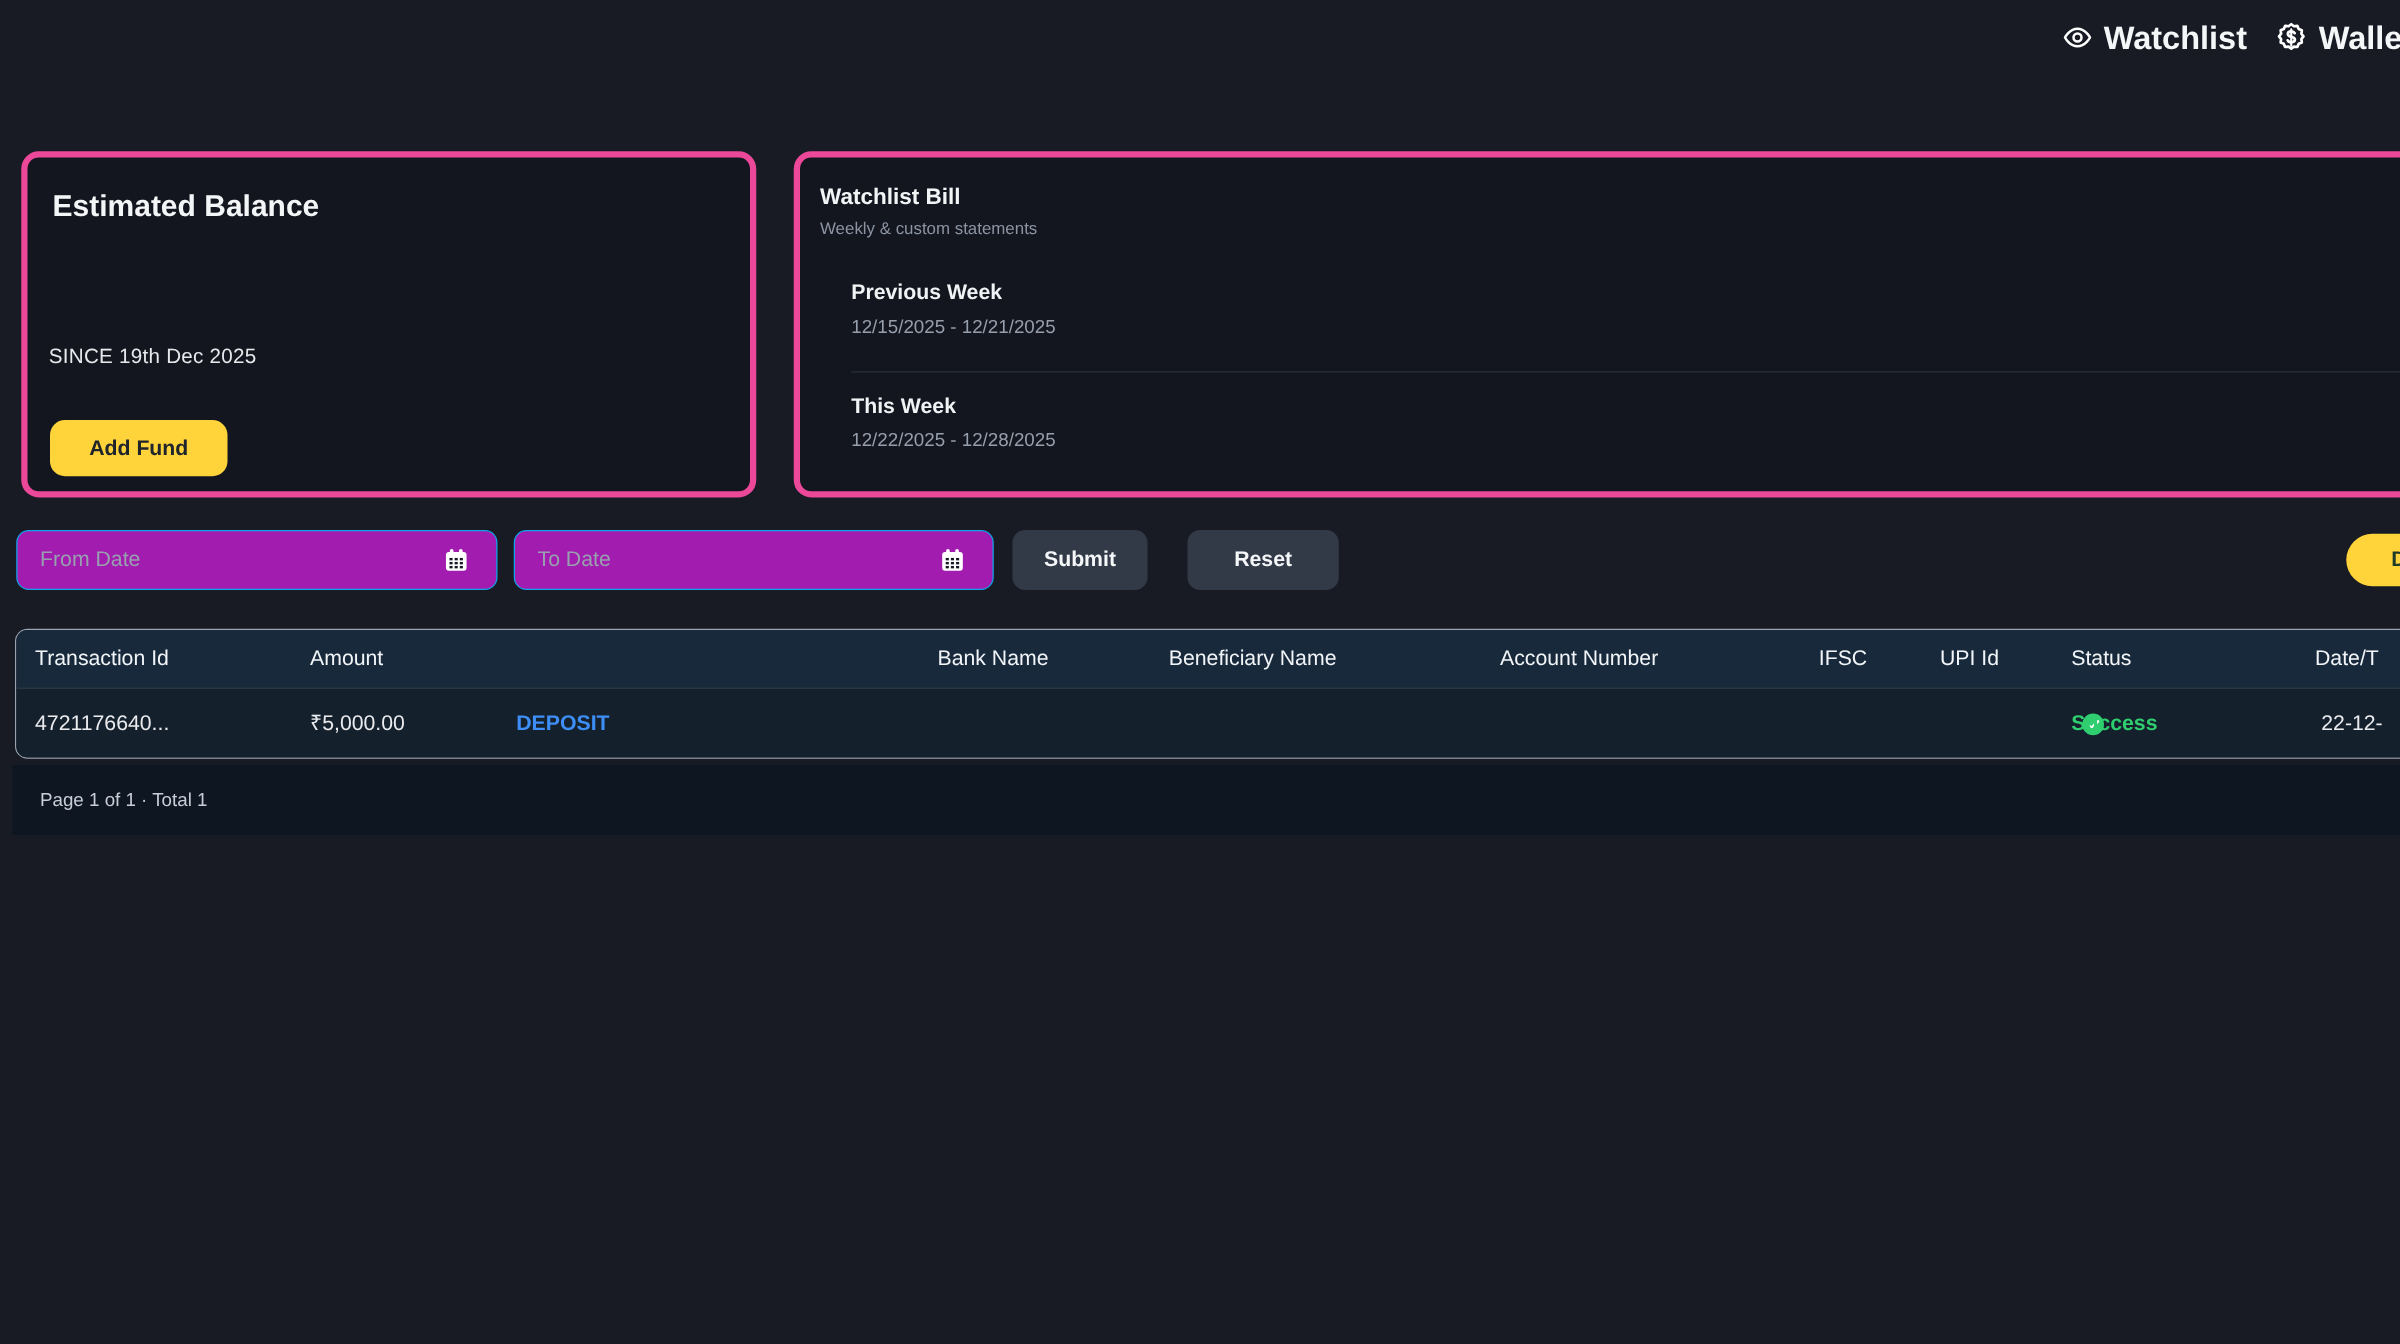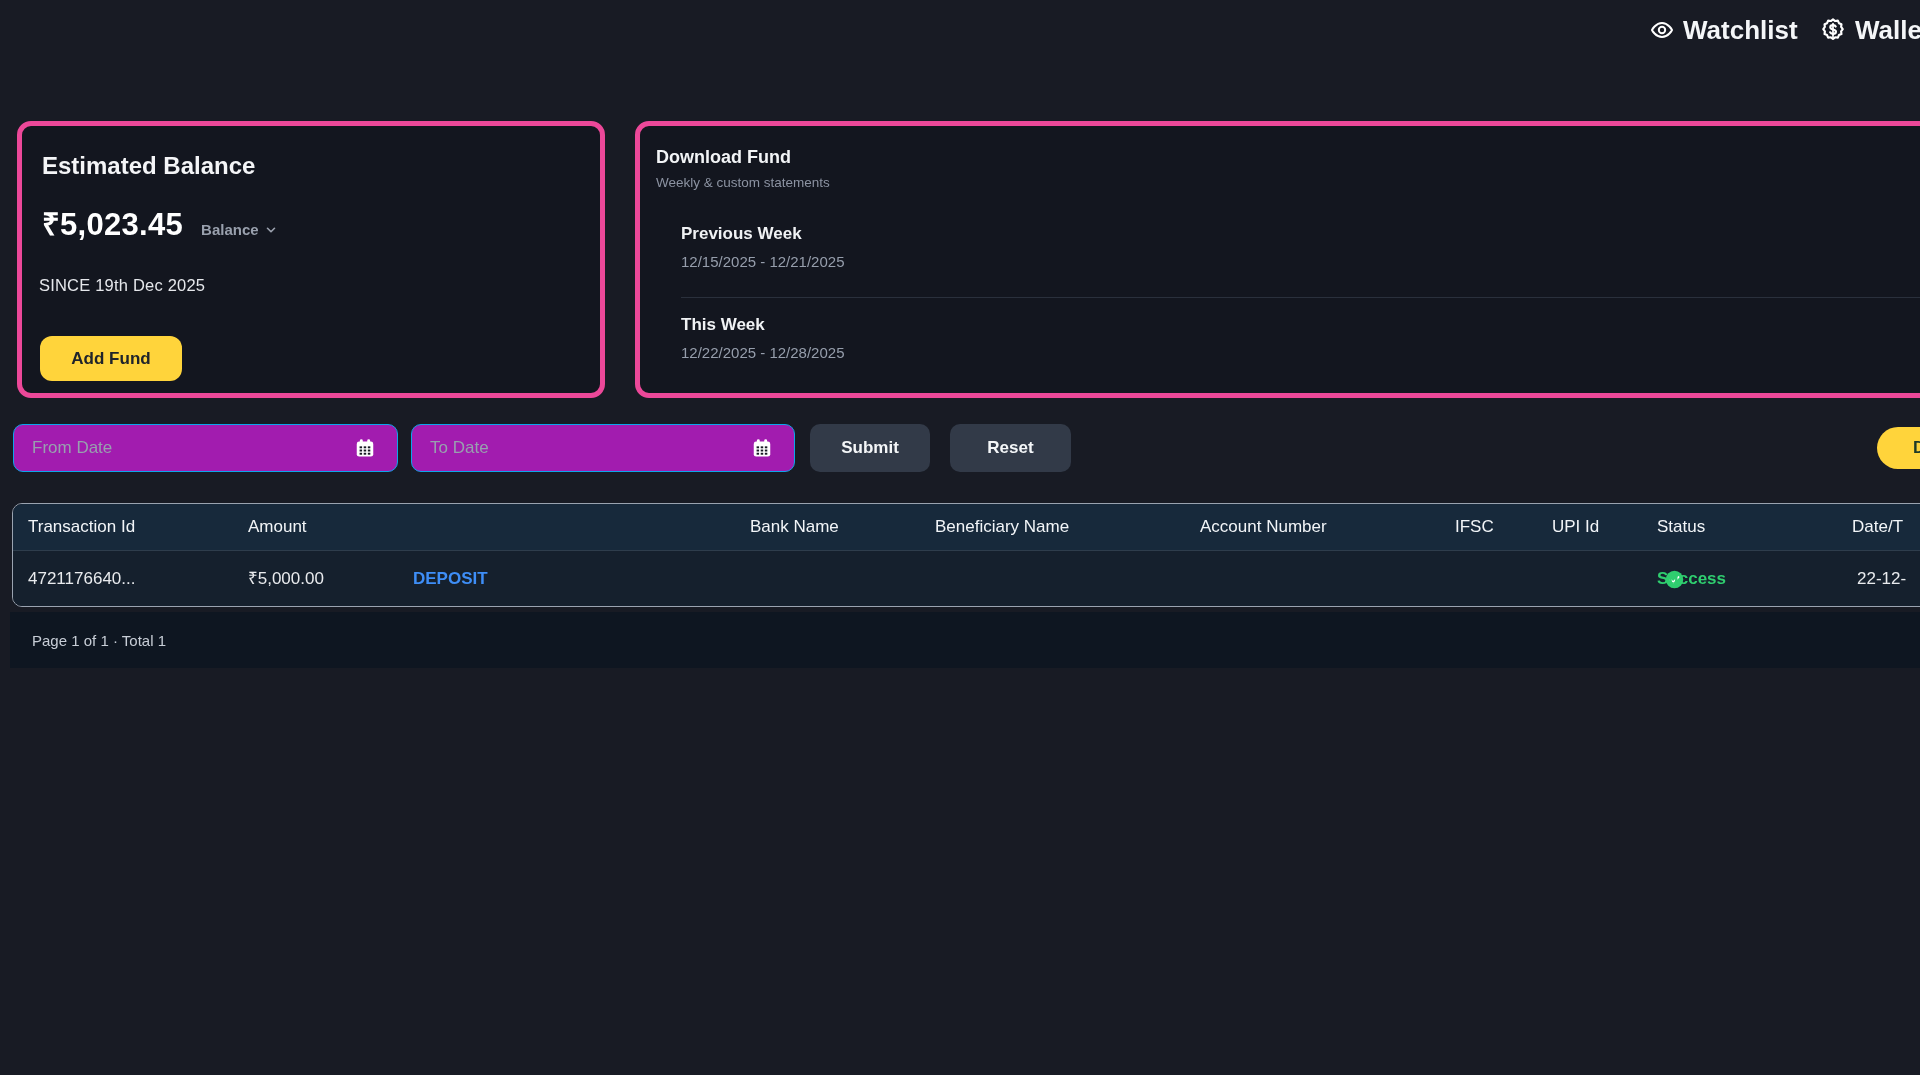--- a/index.html
+++ b/index.html
@@ -60,21 +60,21 @@
     font-family:inherit; font-size:17px; color:#FFFFFF;
   }
   .date-input::placeholder { color:#98A0AF; opacity:1; }
   .cal-icon { position:absolute; right:22px; top:13px; width:22px; height:22px; pointer-events:auto; cursor:pointer; }
   .filter-btn {
     position:absolute; top:424px; height:48px;
     background:#323A48; color:#F4F6F8;
     border:none; border-radius:10px;
     font-family:inherit; font-size:17px; font-weight:700; cursor:pointer;
   }
-  .filter-btn.submit { left:810px; width:120px; }
+  .filter-btn.submit { left:810px; width:108px; }
   .filter-btn.reset  { left:950px; width:121px; }
   .download-pill {
     position:absolute; left:1877px; top:427px; width:160px; height:42px;
     background:#FFD43B; border:none; border-radius:21px;
     display:flex; align-items:center;
     padding-left:36px; overflow:hidden;
     font-family:inherit; font-size:17px; font-weight:700; color:#1E3A28; cursor:pointer;
   }
   
   .table-wrap {
@@ -120,37 +120,26 @@
       <path d="M12 2.2l2 1.5 2.5-.3 1 2.3 2.3 1-.3 2.5 1.5 2-1.5 2 .3 2.5-2.3 1-1 2.3-2.5-.3-2 1.5-2-1.5-2.5.3-1-2.3-2.3-1 .3-2.5-1.5-2 1.5-2-.3-2.5 2.3-1 1-2.3 2.5.3z"></path>
       <path d="M14.5 8.8c-.4-.9-1.4-1.3-2.5-1.3-1.4 0-2.5.7-2.5 2s1.1 1.7 2.5 2 2.7.7 2.7 2-1.2 2-2.7 2c-1.2 0-2.2-.5-2.6-1.4"></path>
       <path d="M12 6v12" stroke-width="1.6"></path>
     </svg>
   </span>
   <span>Wallet</span>
 </div>
 
 <section class="card balance">
   <div class="bc-title">Estimated Balance</div>
-  <div class="bc-amount-line">
-    <span class="bc-amount">₹5,023.45</span>
-    <span class="bc-selector">
-      <span>Balance</span>
-      <span style="display:inline-flex">
-        <svg width="14" height="14" viewBox="0 0 24 24" fill="none" stroke="#9BA1AE" stroke-width="2.8" stroke-linecap="round" stroke-linejoin="round">
-            <path d="M6 9l6 6 6-6"></path>
-          </svg>
-      </span>
-    </span>
-  </div>
   <div class="bc-since">SINCE 19th Dec 2025</div>
   <button class="add-fund-btn">Add Fund</button>
 </section>
 
 <section class="card bill">
-  <div class="dl-title">Download Fund</div>
+  <div class="dl-title">Watchlist Bill</div>
   <div class="dl-sub">Weekly &amp; custom statements</div>
   <div class="bill-item first">
     <div class="bill-item-label">Previous Week</div>
     <div class="bill-item-range">12/15/2025 - 12/21/2025</div>
   </div>
   <div class="bill-divider"></div>
   <div class="bill-item second">
     <div class="bill-item-label">This Week</div>
     <div class="bill-item-range">12/22/2025 - 12/28/2025</div>
   </div>

